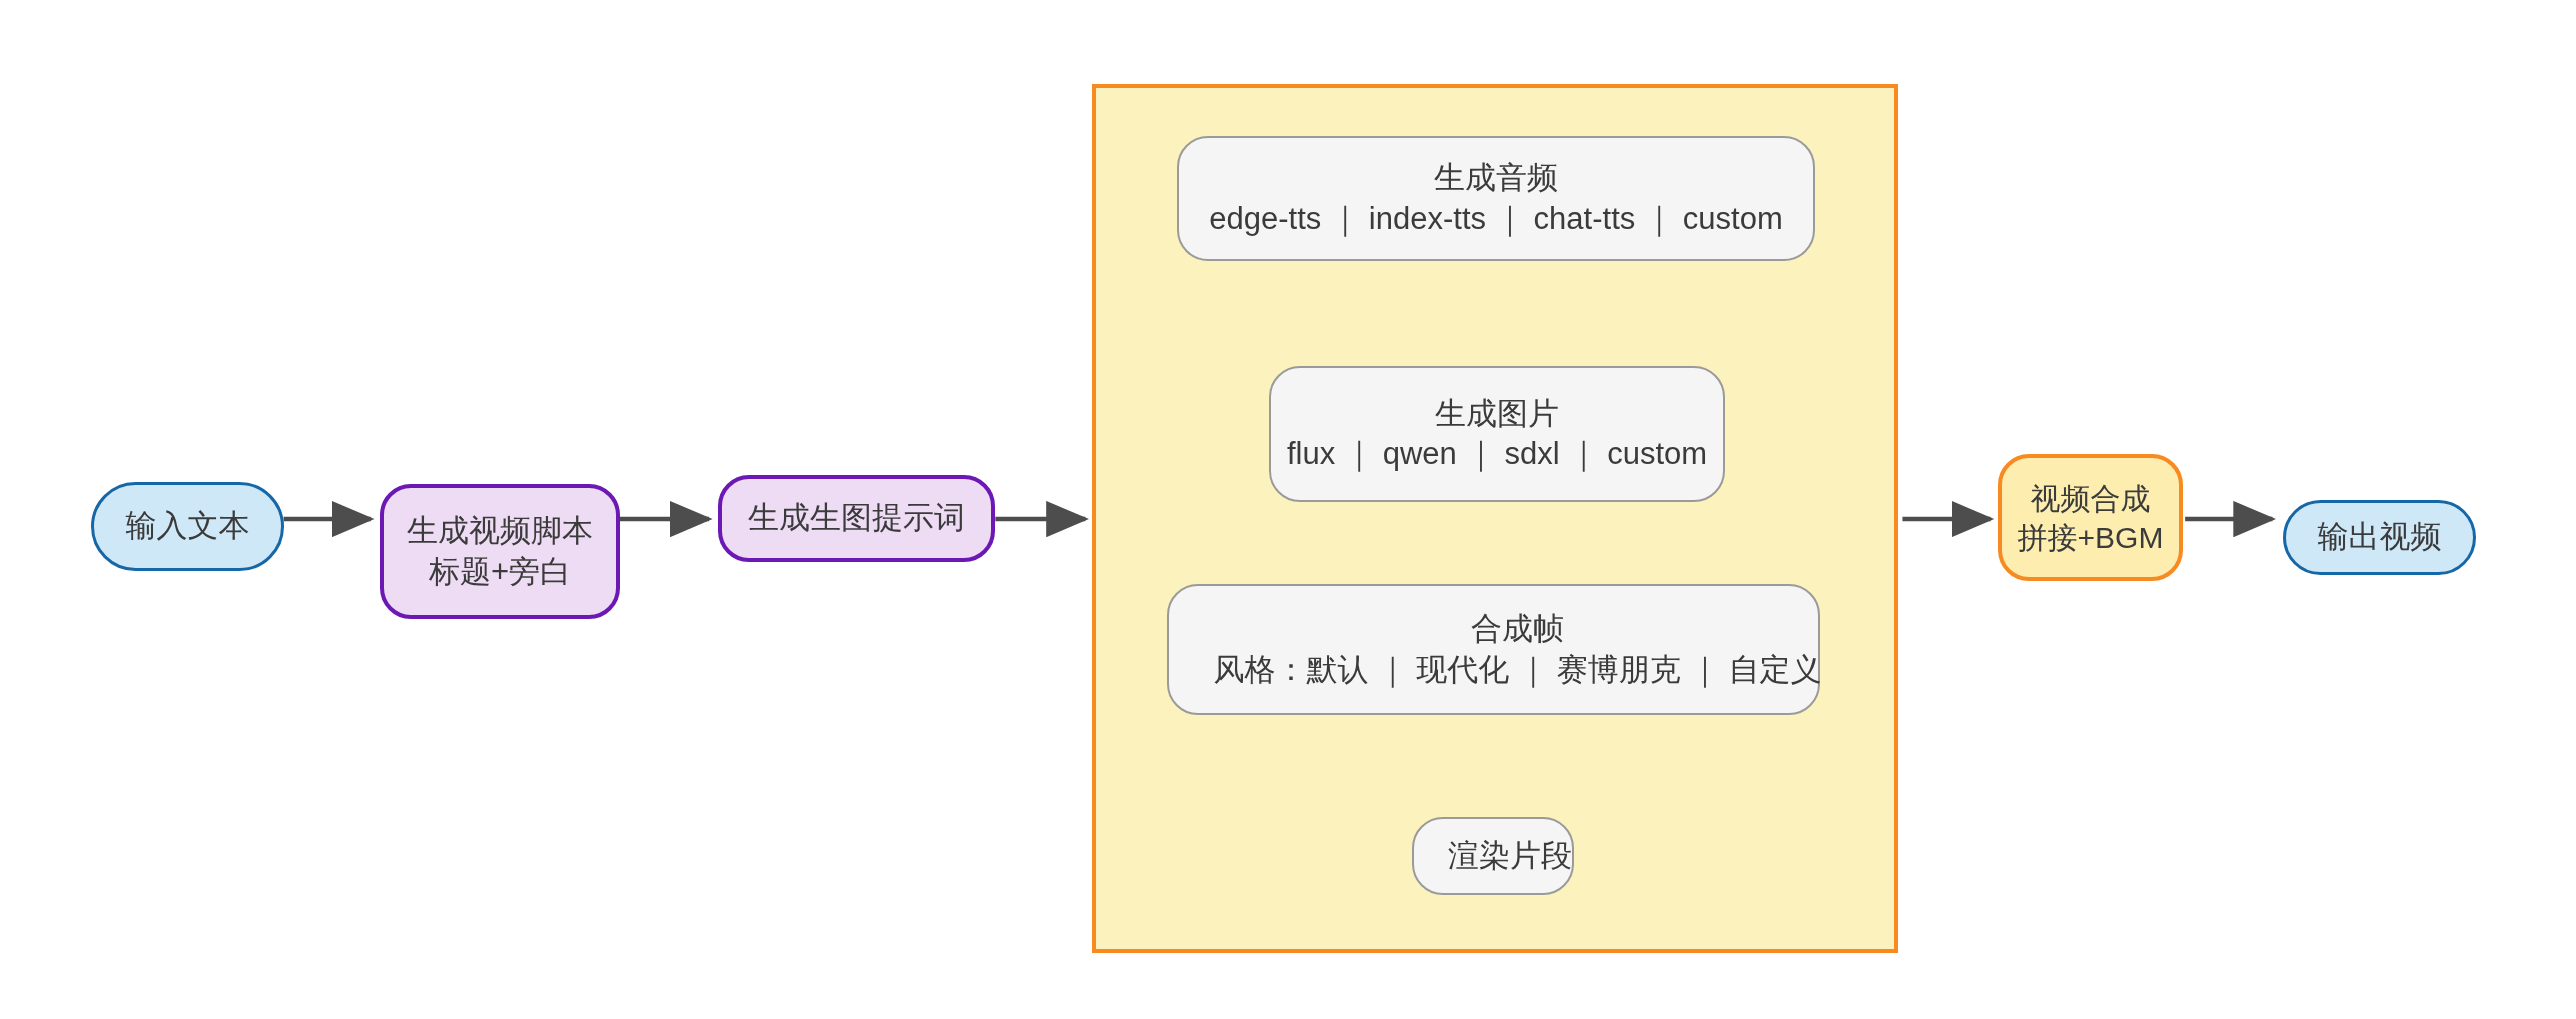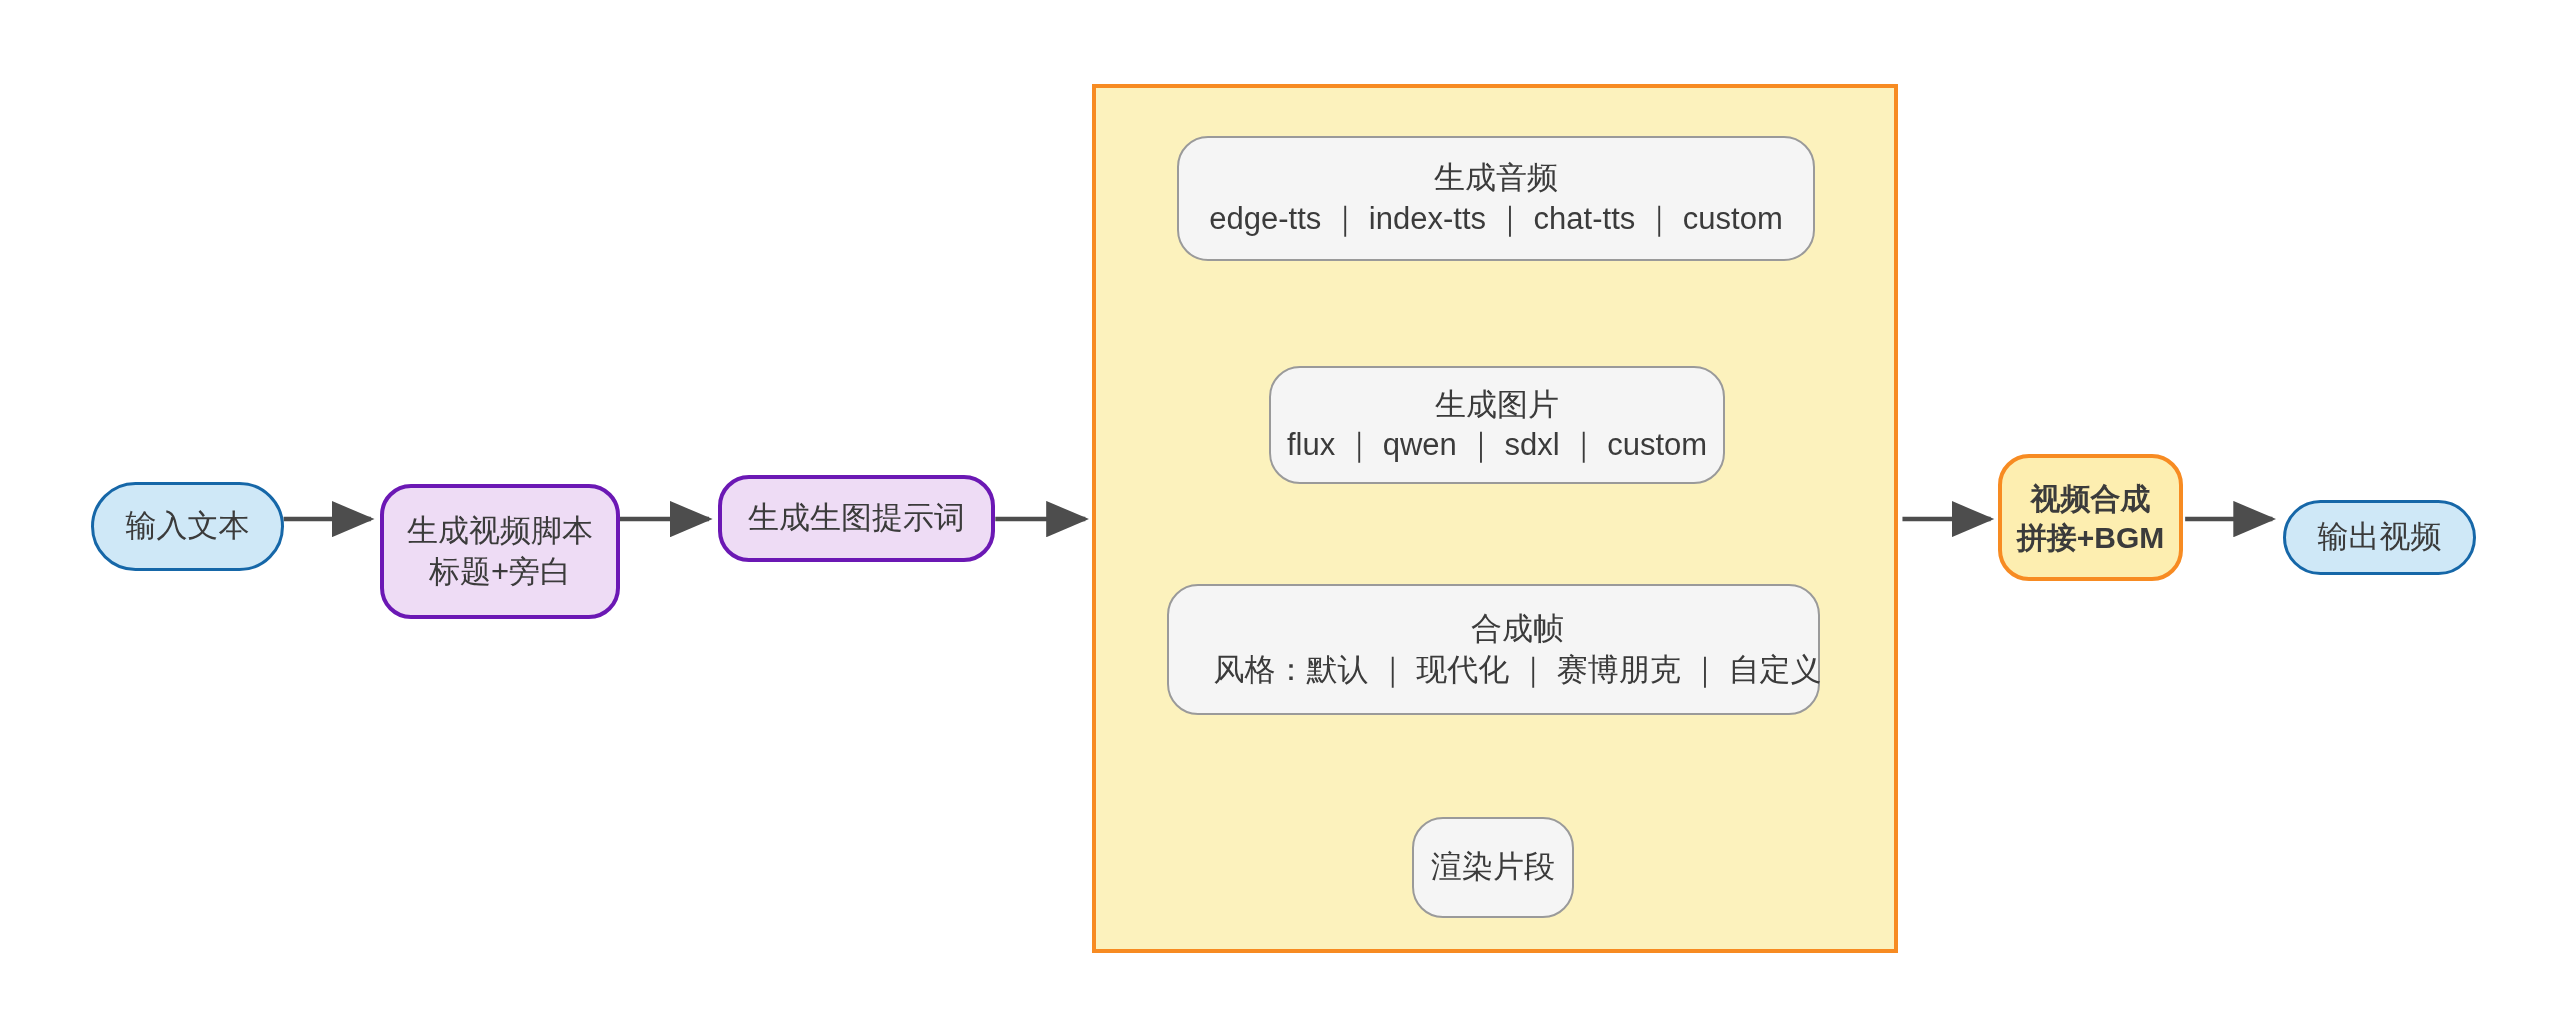--- a/index.html
+++ b/index.html
@@ -52,21 +52,20 @@
     background: #eedcf5;
     border: 4.5px solid #6b18b4;
     font-size: 31px;
   }
 
   
   .orange {
     background: #fdeeb0;
     border: 4.5px solid #f78b22;
     font-size: 30px;
-    font-weight: bold;
   }
 
   
   .plain {
     background: #f5f5f5;
     border: 2.7px solid #9a9a9a;
     font-size: 31px;
   }
 
   
@@ -121,31 +120,31 @@
 
   <div class="node purple" style="left:718px; top:475px; width:277px; height:87px;">
     <span class="ln">生成生图提示词</span>
   </div>
 
   <div class="node plain" style="left:1177px; top:136px; width:638px; height:125px;">
     <span class="ln">生成音频</span>
     <span class="ln">edge-tts ｜ index-tts ｜ chat-tts ｜ custom</span>
   </div>
 
-  <div class="node plain" style="left:1269px; top:366px; width:456px; height:118px;">
+  <div class="node plain" style="left:1269px; top:366px; width:456px; height:136px;">
     <span class="ln">生成图片</span>
     <span class="ln">flux ｜ qwen ｜ sdxl ｜ custom</span>
   </div>
 
   <div class="node plain" style="left:1167px; top:584px; width:653px; height:131px;padding-left:48px;">
     <span class="ln">合成帧</span>
     <span class="ln">风格：默认 ｜ 现代化 ｜ 赛博朋克 ｜ 自定义</span>
   </div>
 
-  <div class="node plain" style="left:1412px; top:817px; width:162px; height:101px;">
+  <div class="node plain" style="left:1412px; top:817px; width:162px; height:78px;align-items:flex-end;">
     <span class="ln">渲染片段</span>
   </div>
 
   <div class="node orange" style="left:1998px; top:454px; width:185px; height:127px;">
     <span class="ln">视频合成</span>
     <span class="ln">拼接+BGM</span>
   </div>
 
   <div class="node stadium" style="left:2283px; top:500px; width:193px; height:75px;">
     <span class="ln">输出视频</span>

